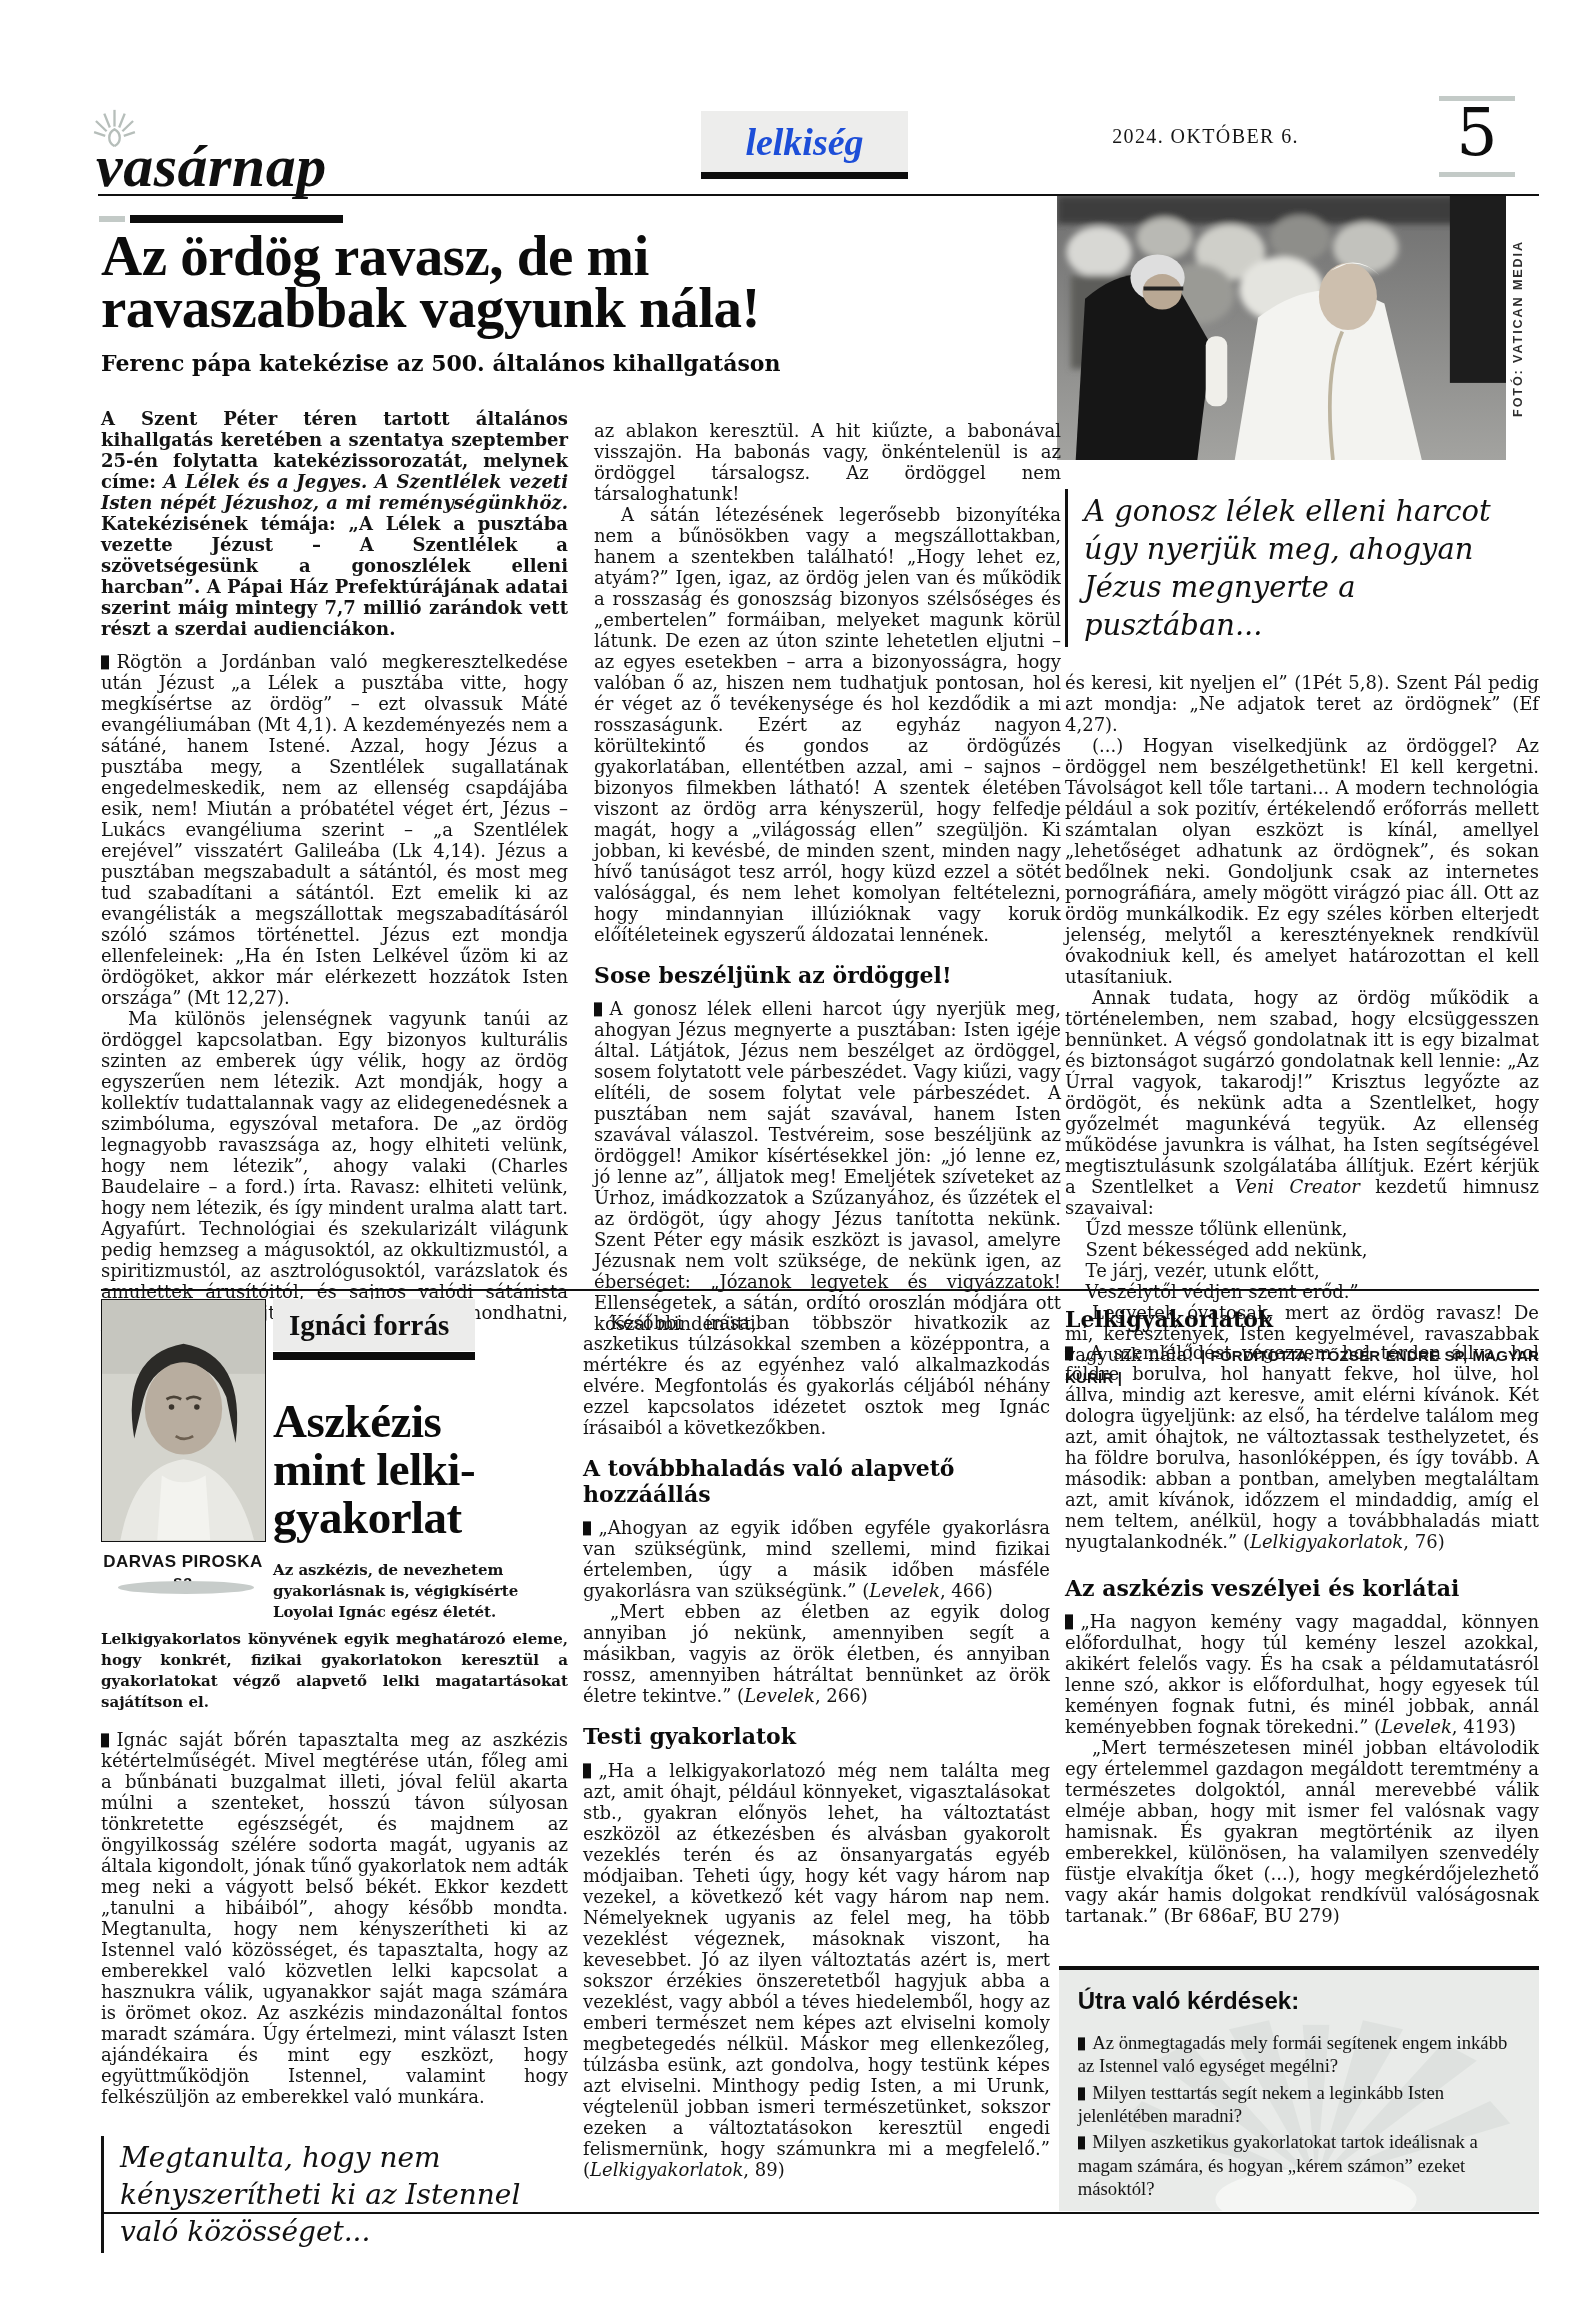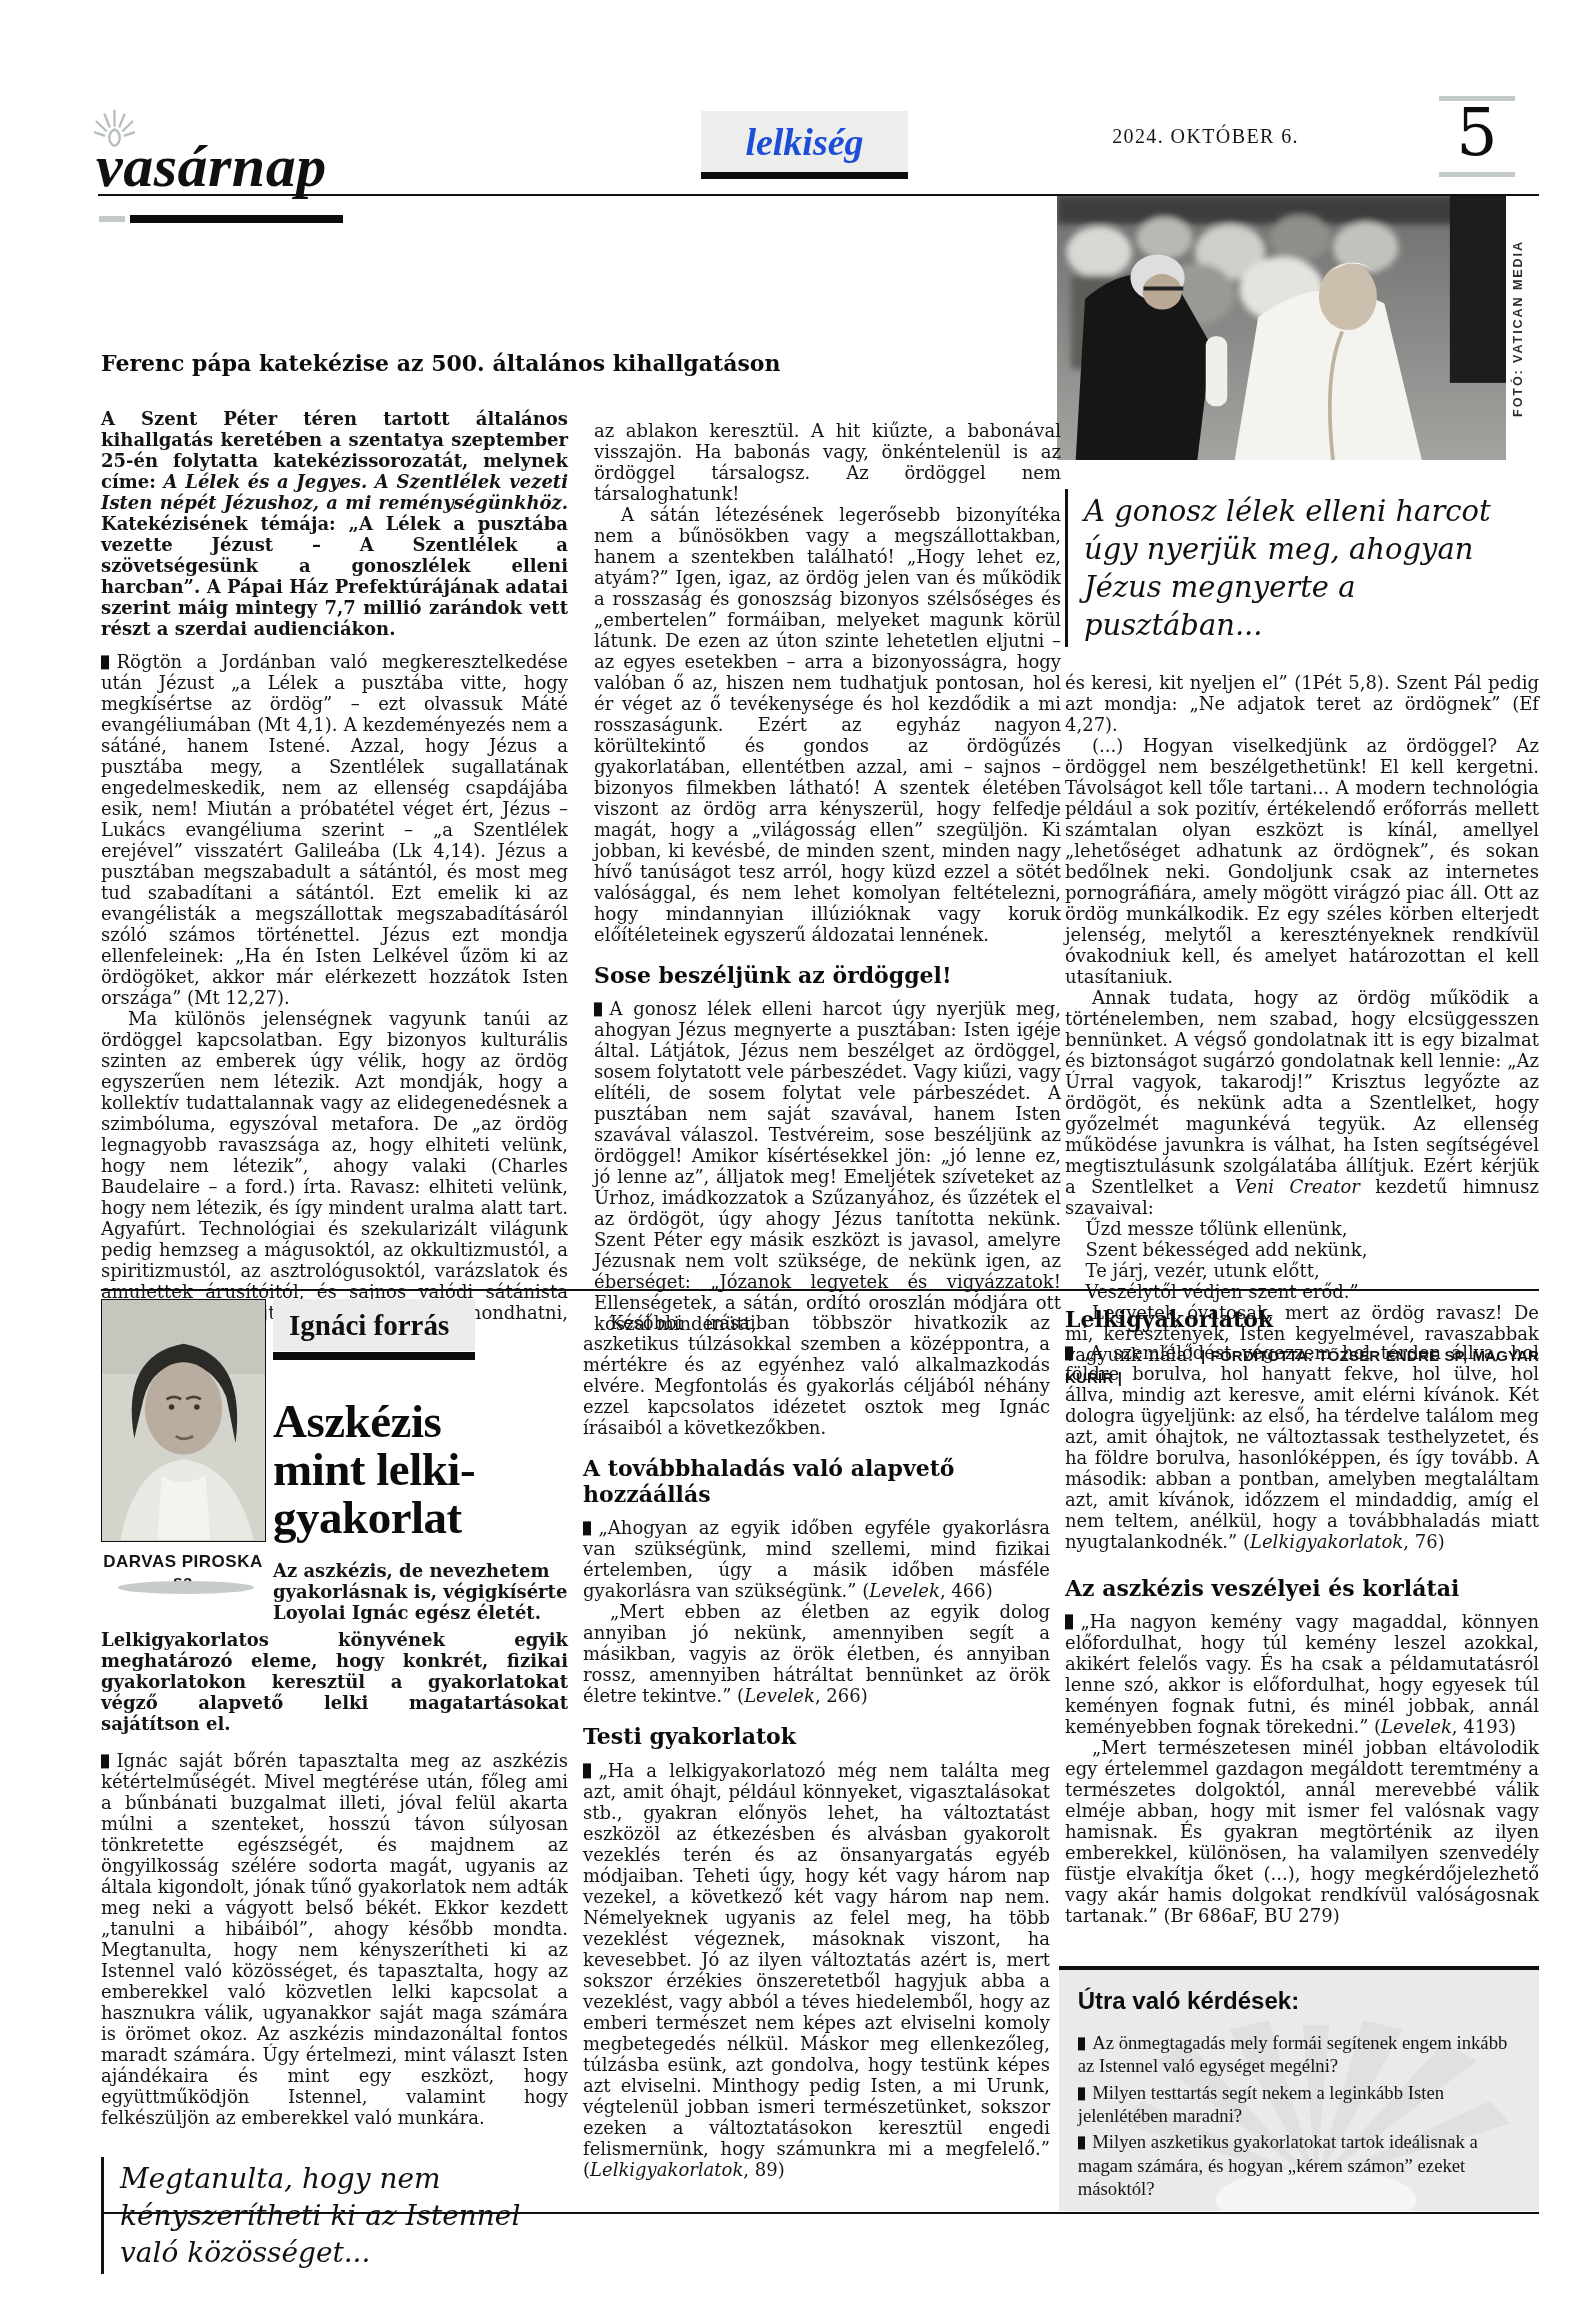--- a/index.html
+++ b/index.html
@@ -55,21 +55,21 @@
   .cap-shadow{position:absolute;left:118px;top:1581px;width:136px;height:13px;background:#c7ccca;
     border-radius:50%;}
   
   .kicker2-box{position:absolute;left:273px;top:1299px;width:202px;height:52px;background:#ececeb;
     display:flex;align-items:center;}
   .kicker2-box span{font-family:"Liberation Serif",serif;font-weight:bold;
     font-size:29px;padding-left:16px;color:#0f0f0f;}
   .kicker2-bar{position:absolute;left:273px;top:1352px;width:202px;height:7.5px;background:#0d0d0d;}
   .h2{position:absolute;left:273px;top:1397px;width:304px;font-family:"Liberation Serif",serif;
     font-weight:bold;font-size:47px;line-height:48px;letter-spacing:-0.5px;color:#0c0c0c;text-align:left;}
-  .lead2{font-weight:bold;font-size:18px;line-height:21px;text-align:justify;}
+  .lead2{font-weight:bold;font-size:15px;line-height:21px;text-align:justify;}
   
   .qbox-rule{position:absolute;left:1059px;top:1966px;width:480px;height:4.2px;background:#0e0e0e;}
   .qbox{position:absolute;left:1059px;top:1970px;width:480px;height:241px;background:#e9ebe9;
     overflow:hidden;}
   .qbox-inner{position:relative;padding:17px 18.7px 0 18.7px;}
   .qtitle{font-family:"Liberation Sans",sans-serif;font-weight:bold;font-size:24px;color:#0d0d0d;
     margin:0 0 16px 0;}
   .q{font-family:"Liberation Serif",serif;font-size:18.7px;line-height:23.4px;text-align:left;margin:0 0 2.8px 0;}
   .q .pm{width:7px;height:13px;}
   .wm{position:absolute;left:56px;top:18.7px;width:402px;height:224px;opacity:0.9;}
@@ -105,20 +105,24 @@
 
     <div class="date">2024. OKTÓBER 6.</div>
 
     <div class="pagenum-bar" style="top:96px;"></div>
     <div class="pagenum">5</div>
     <div class="pagenum-bar" style="top:172px;"></div>
   </div>
 
   <div class="rule" style="left:98px;top:194px;width:1441px;height:1.9px;"></div>
 
+  <div class="h1" style="left:101px;top:230px;width:963px;font-size:57px;line-height:52px;">
+    <div>Az ördög ravasz, de mi</div>
+    <div>ravaszabbak vagyunk nála!</div>
+  </div>
   <div class="kicker1" style="left:101px;top:350px;width:935px;">Ferenc pápa katekézise az 500. általános kihallgatáson</div>
 
   <div class="photo1">
     <svg viewBox="0 0 960 565" width="449" height="264" preserveAspectRatio="none">
       <defs>
         <filter id="bl">
             <feGaussianBlur stdDeviation="7"></feGaussianBlur>
           </filter>
         <linearGradient id="bg1" x1="0" y1="0" x2="0" y2="1">
           <stop offset="0" stop-color="#6f6f6f"></stop>

